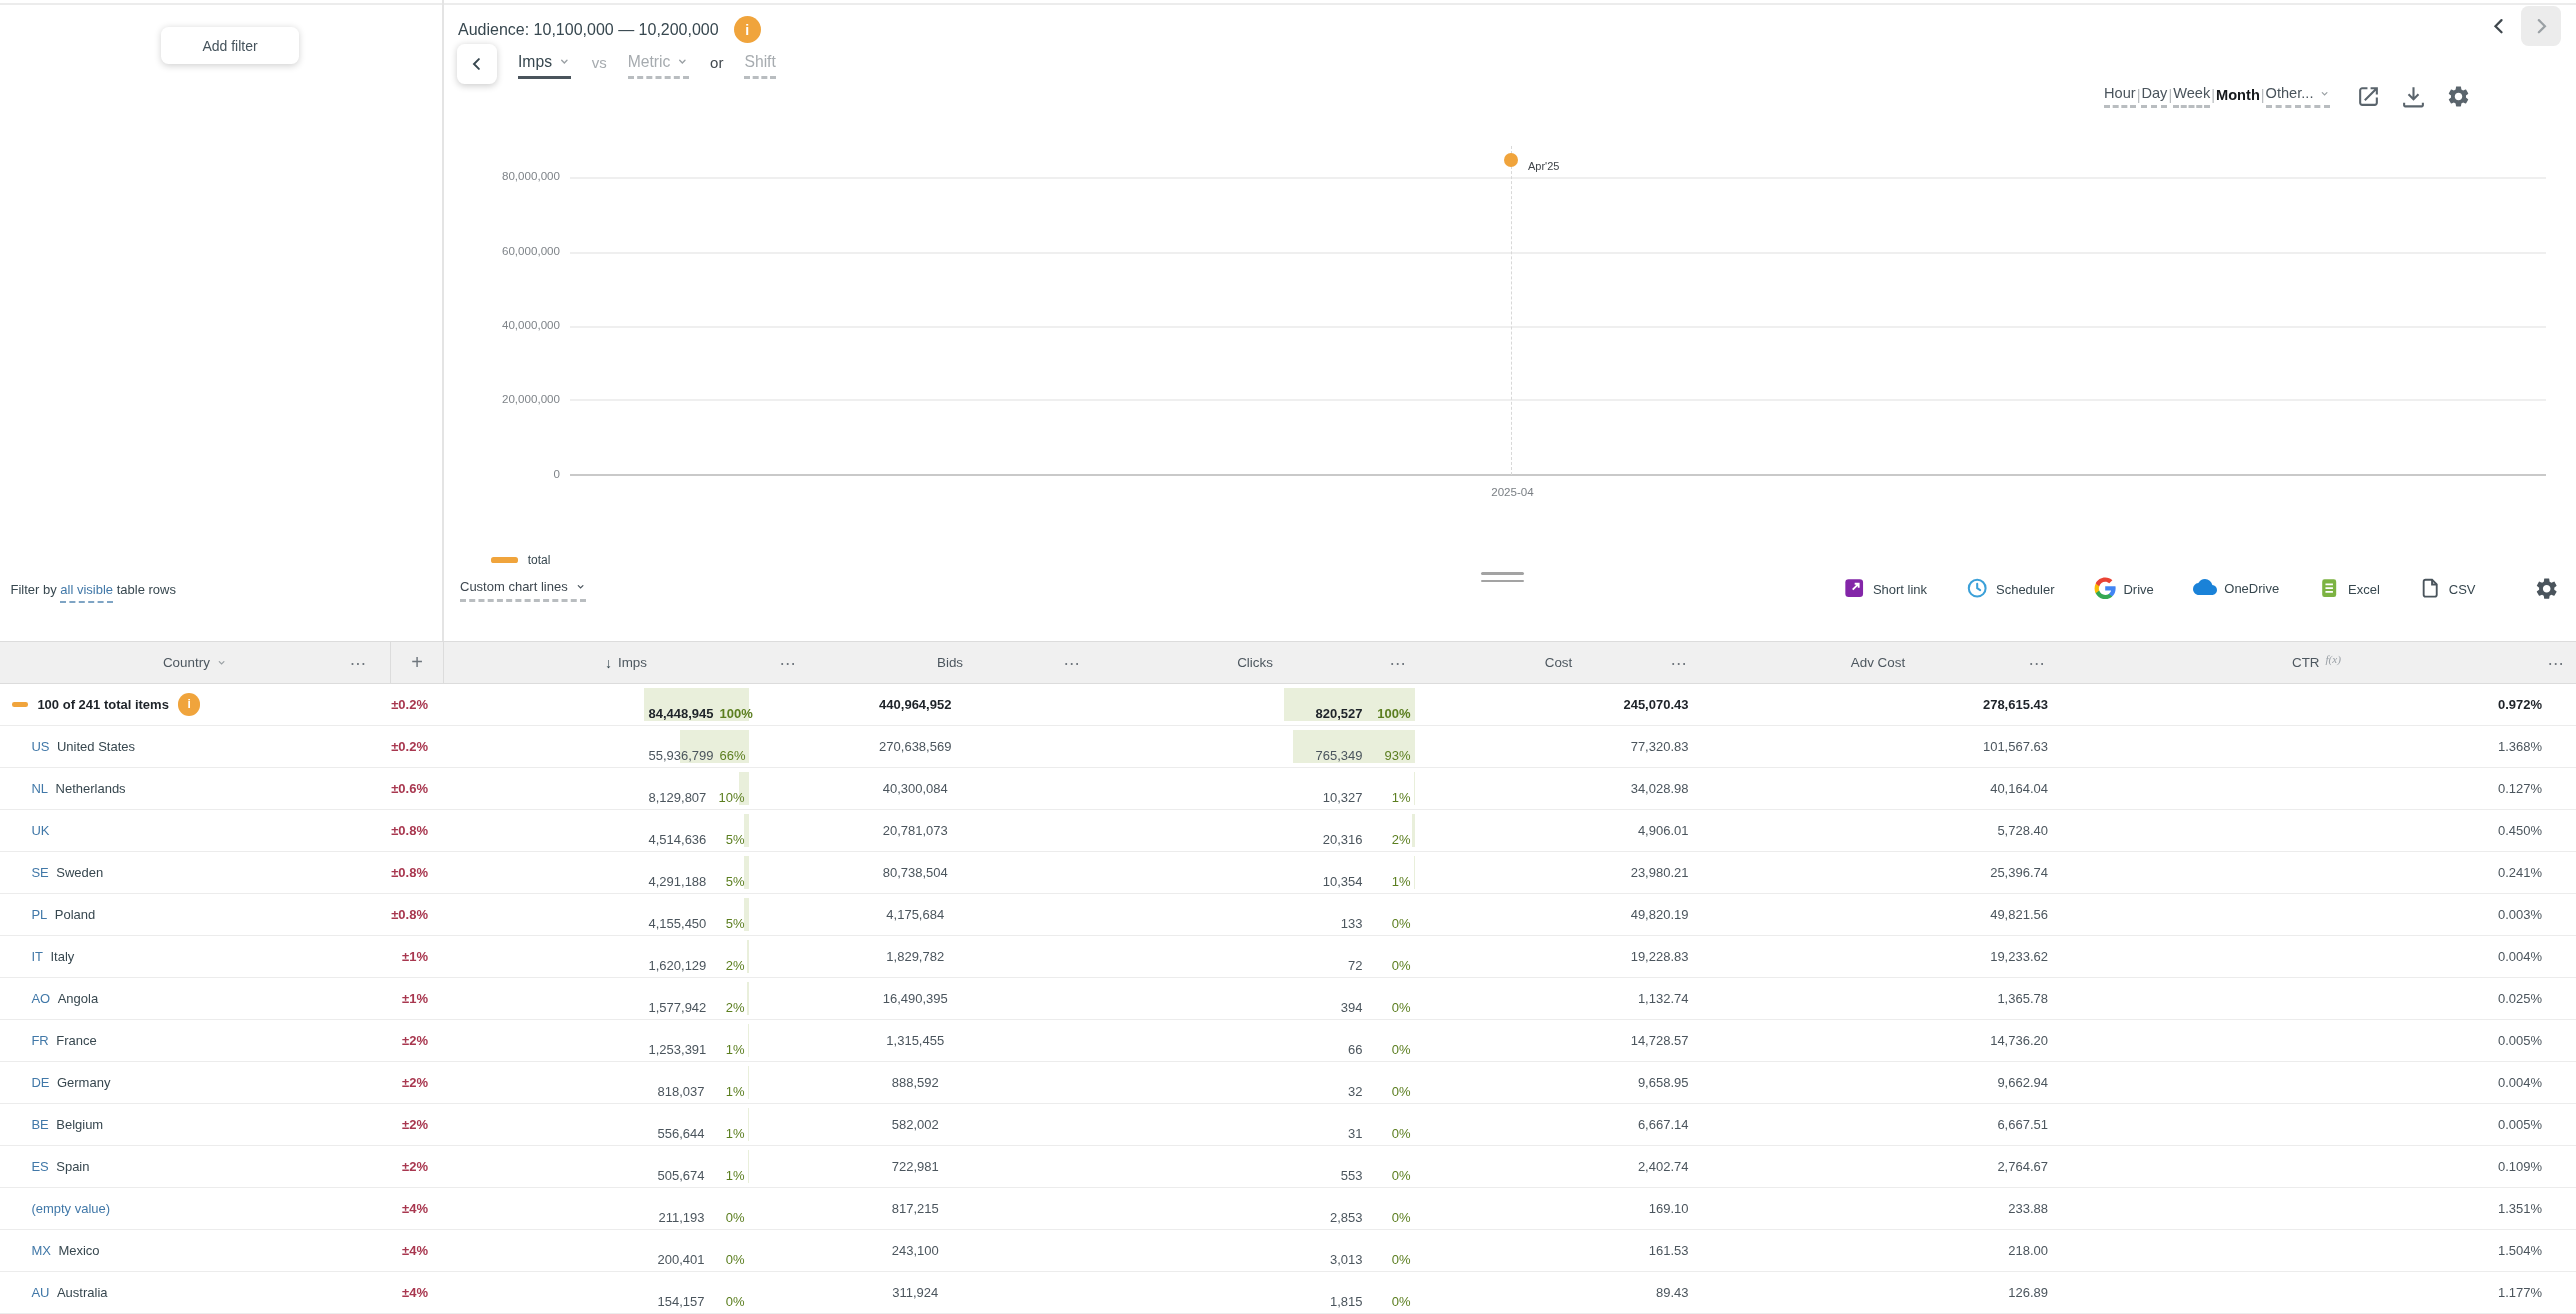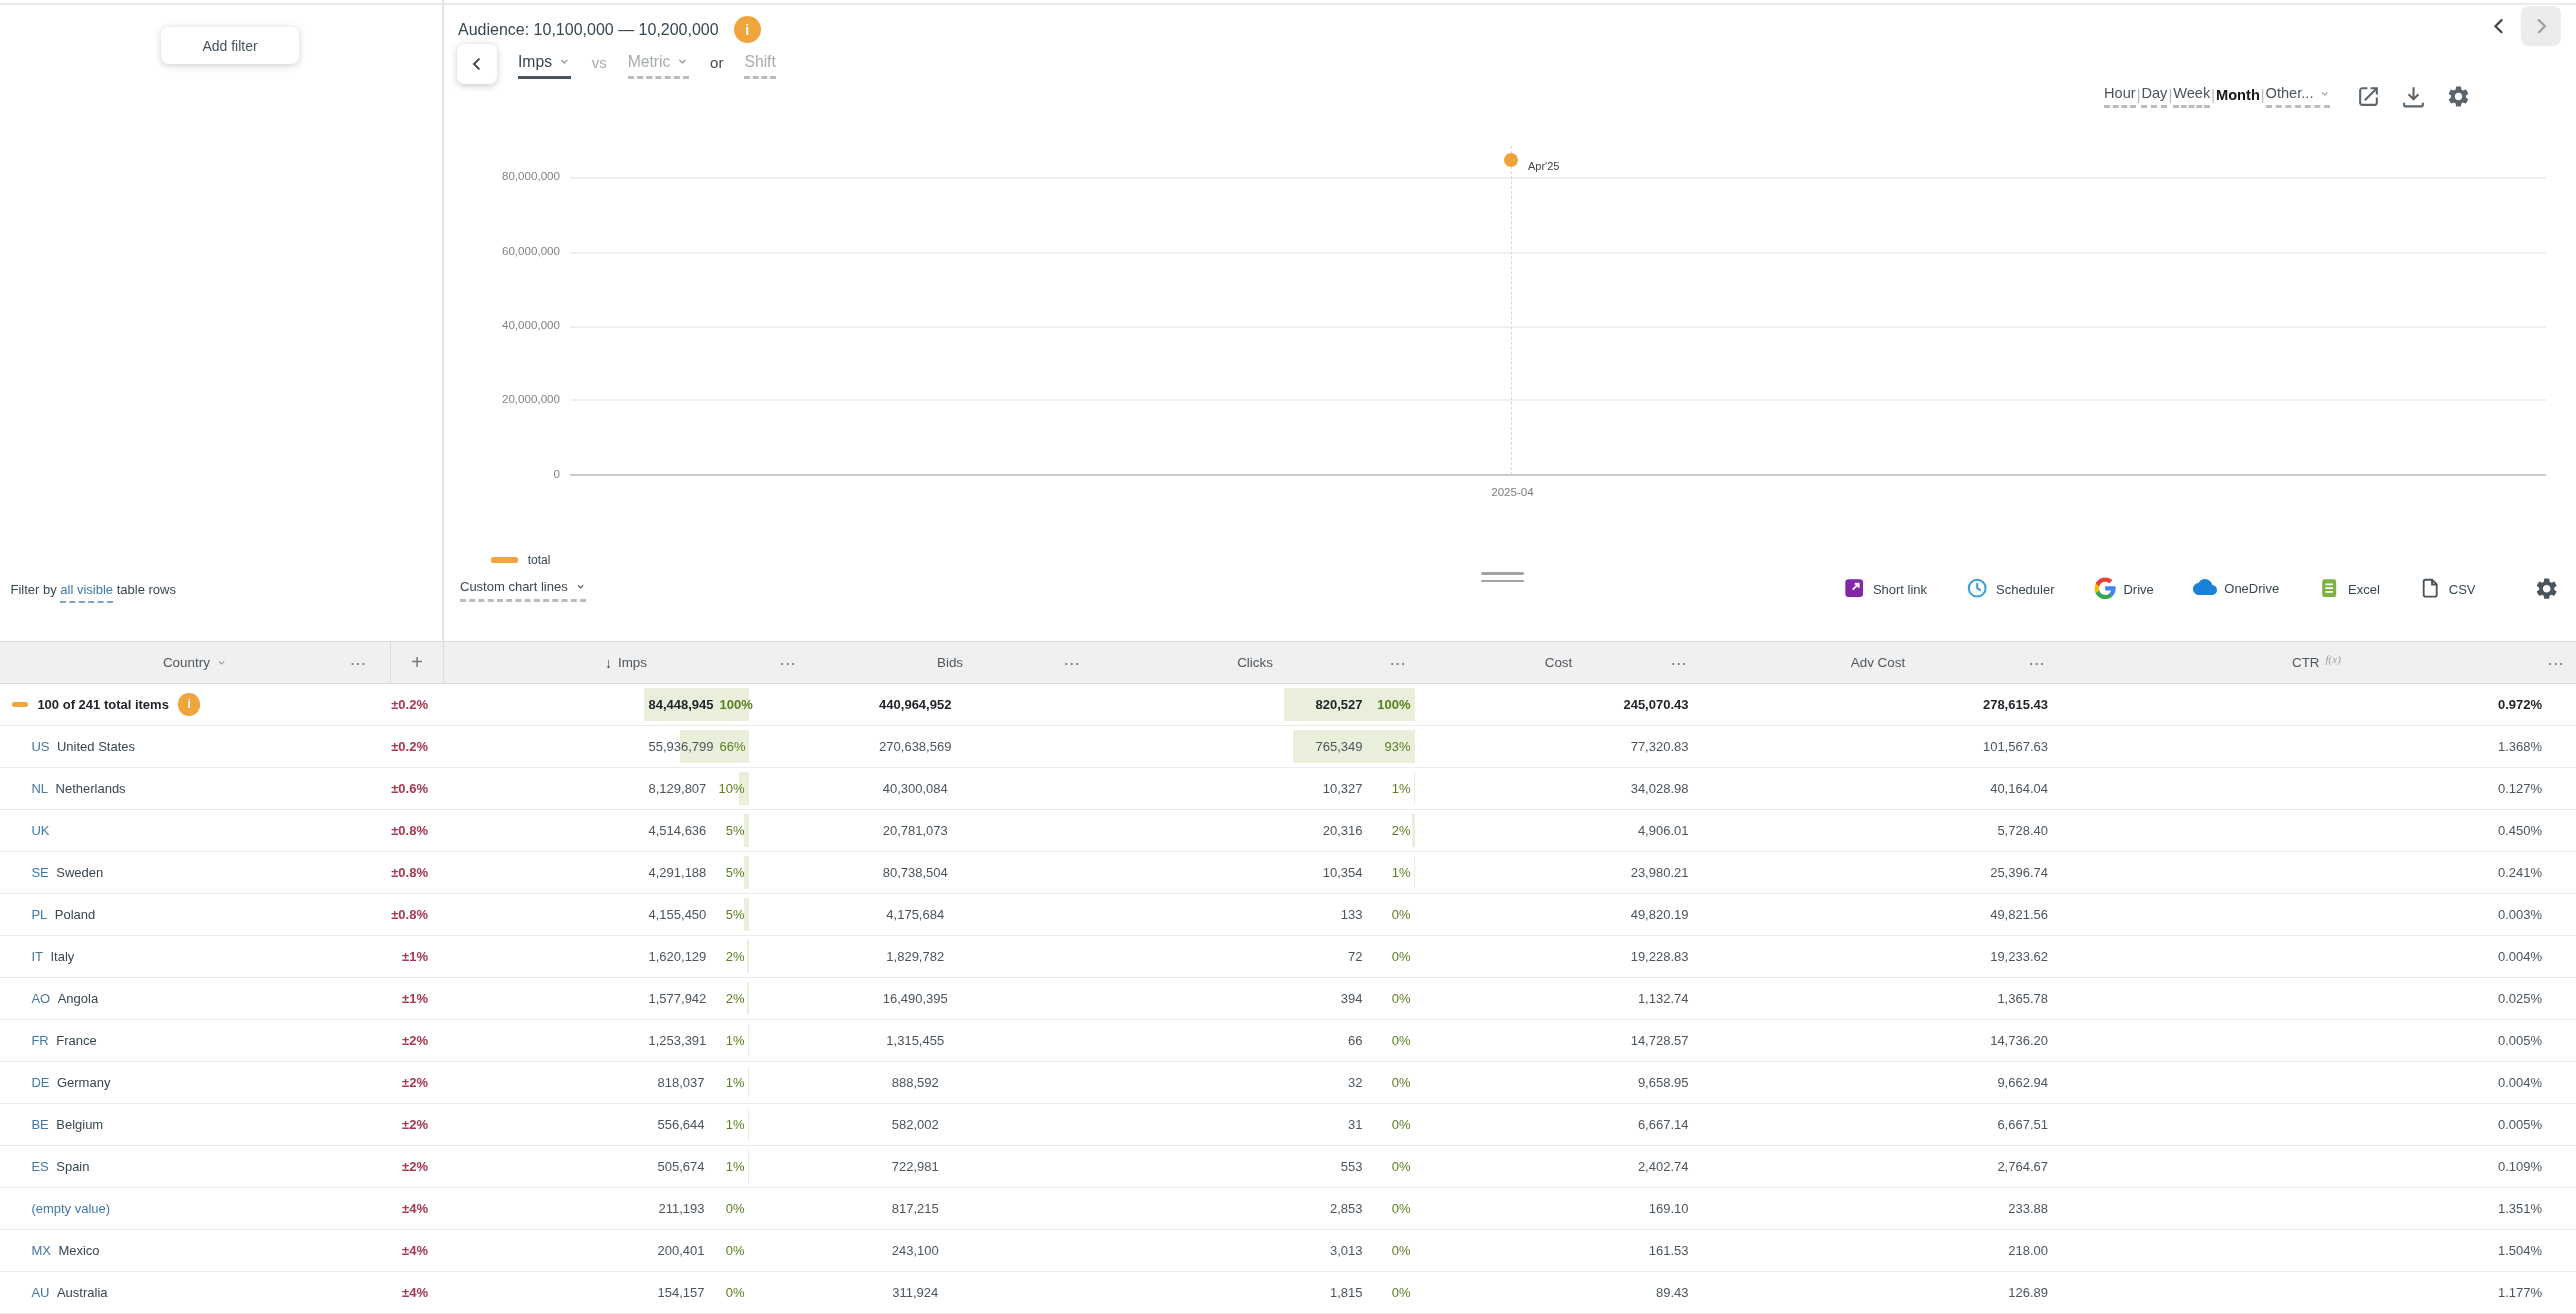--- a/index.html
+++ b/index.html
@@ -104,21 +104,21 @@
   .indent{width:19.4px;flex:none;}
   .ccode{color:#4178a8;margin-right:7.5px;}
   .cname{color:#37474f;}
   .c-delta{width:91px;text-align:right;color:#a8374f;font-weight:700;}
   .c-imps{width:321px;display:flex;justify-content:flex-end;}
   .c-bids{width:340px;text-align:center;padding-right:7.5px;box-sizing:border-box;}
   .c-clicks{width:326px;display:flex;justify-content:flex-end;}
   .c-cost{width:281px;text-align:right;padding-right:7.5px;box-sizing:border-box;}
   .c-adv{width:358px;text-align:right;padding-right:6px;box-sizing:border-box;}
   .c-ctr{flex:1;text-align:right;padding-right:34px;box-sizing:border-box;}
-  .bar-box{position:relative;width:105px;height:33px;display:flex;align-items:center;
+  .bar-box{position:relative;width:105px;height:33px;display:flex;align-items:flex-end;
     padding:0 4.5px;box-sizing:border-box;}
   .bar-box.clicks{width:131px;}
   .bar-fill{position:absolute;top:0;bottom:0;right:0;background:#e9efdb;}
   .bar-box .val{position:relative;flex:1;text-align:right;}
   .bar-box .pct{position:relative;width:34px;margin-left:6px;text-align:right;color:#5b7e1f;}
   .bar-box.clicks .pct{width:42px;}
   .trow.total{font-weight:700;color:#1e2329;}
   .trow.total .cname,.trow.total .total-label{color:#1e2329;}
   .swatch{width:16.4px;height:5.2px;border-radius:2.2px;background:#f0a43c;margin-right:9px;flex:none;}
   .row-info{width:22.4px;height:22.4px;border-radius:50%;background:#f0a43c;color:#fff;font-size:12px;

